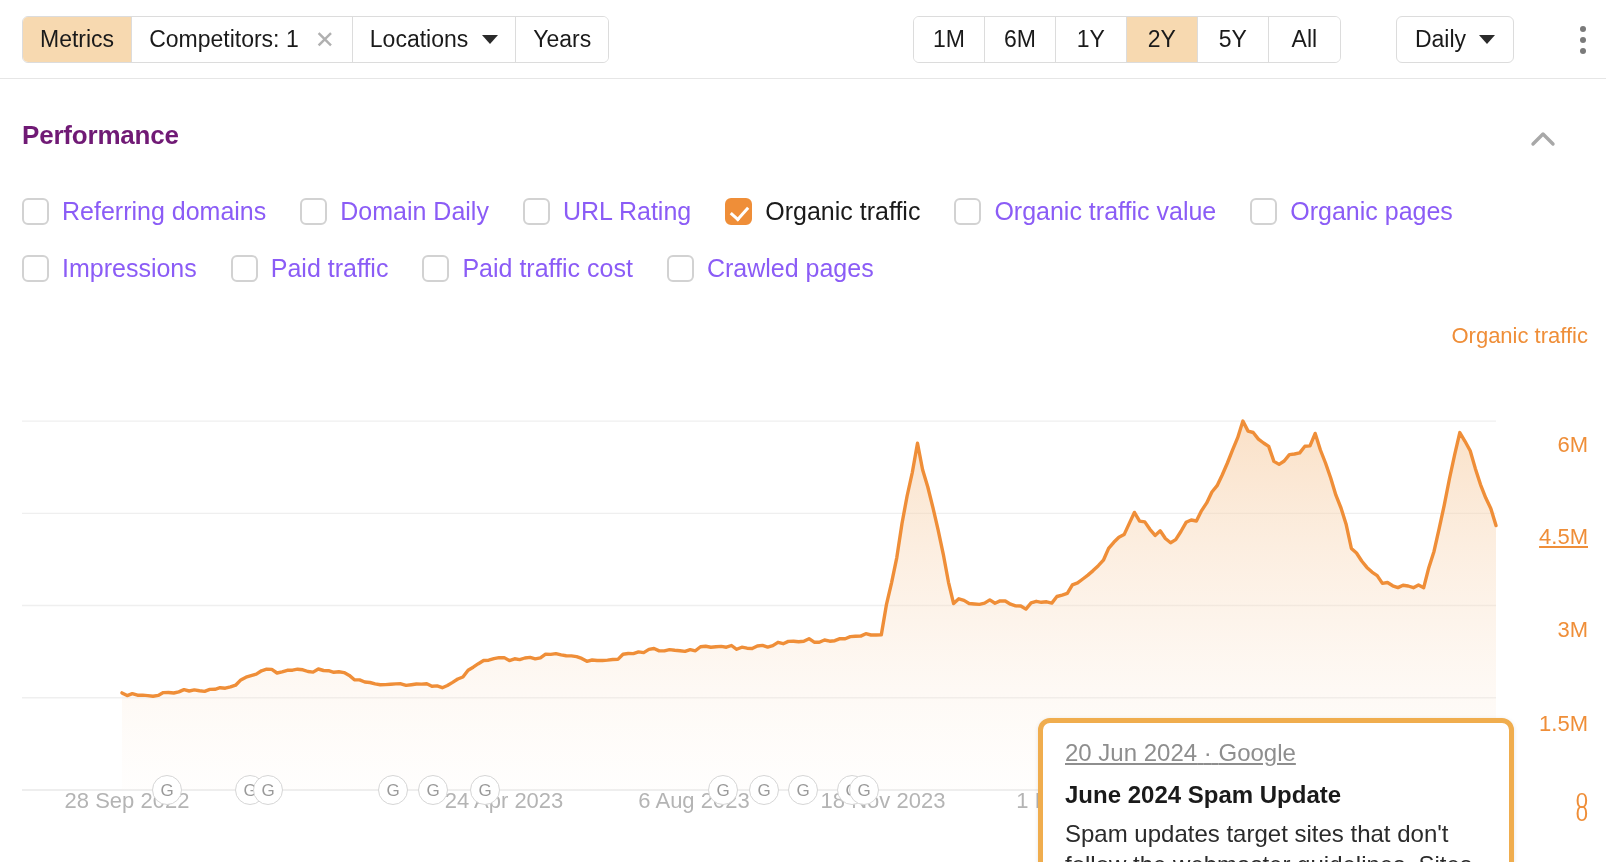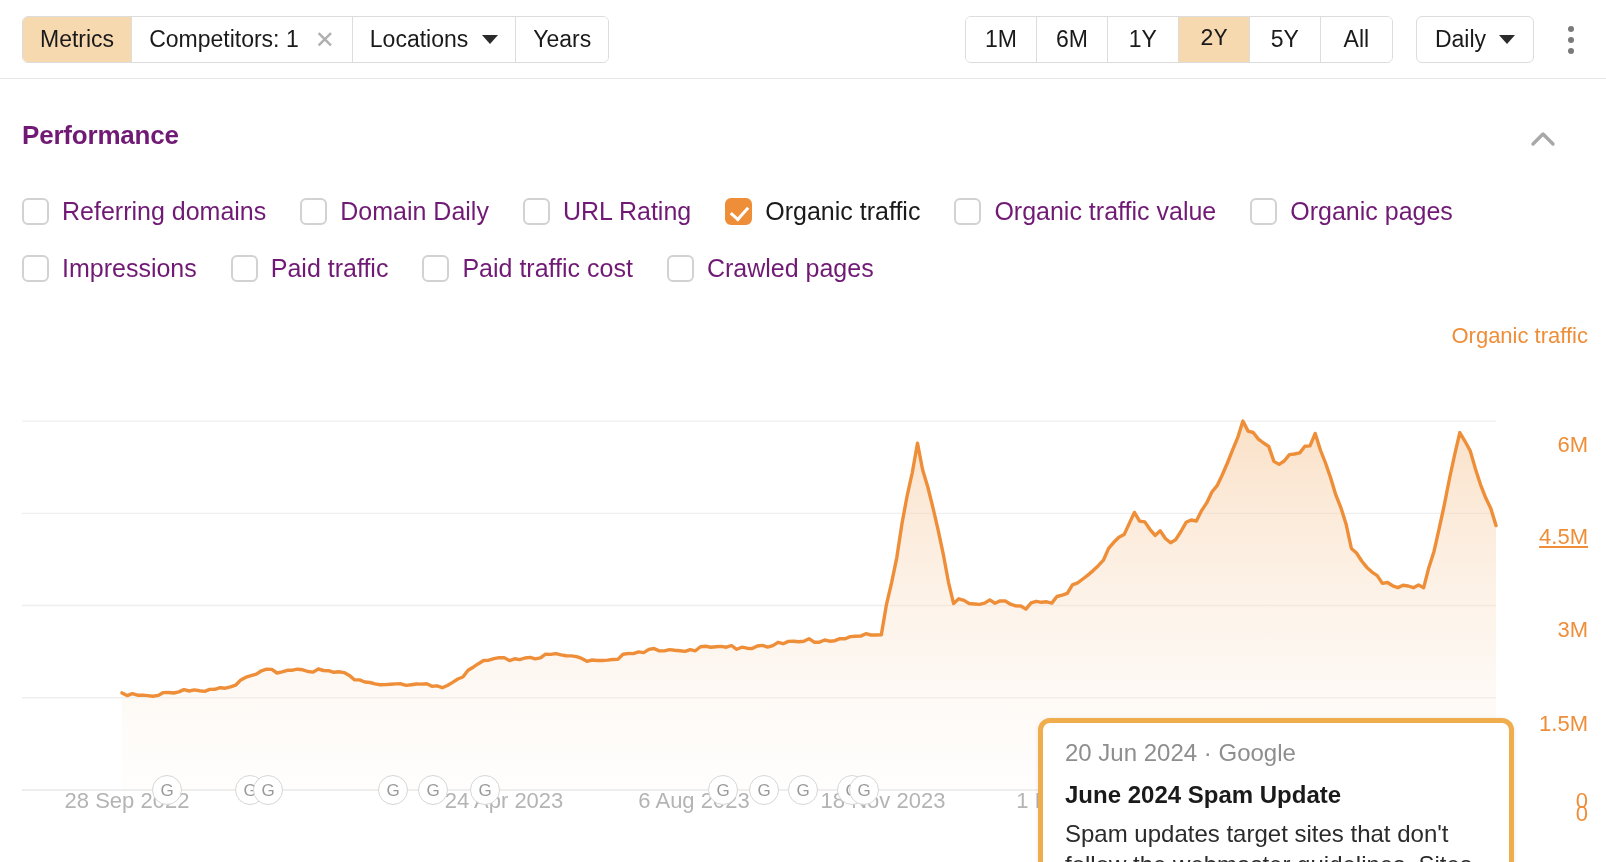--- a/index.html
+++ b/index.html
@@ -37,29 +37,29 @@
   .seg-btn .xclose {
     margin-left: 16px; color: #b0b0b0; font-size: 24px; line-height: 1;
     display: inline-block; font-weight: 300;
   }
   .seg-btn .caret {
     margin-left: 14px; width: 0; height: 0;
     border-left: 8px solid transparent; border-right: 8px solid transparent;
     border-top: 9px solid #2b2b2b; display: inline-block;
   }
 
-  .tb-right { position: absolute; right: 22px; top: 16px; display: flex; align-items: center; }
+  .tb-right { position: absolute; right: 10px; top: 16px; display: flex; align-items: center; gap: 32px; }
   .range-group { display: flex; border: 1px solid #dcdcdc; border-radius: 6px; overflow:hidden; height: 47px; }
   .range-btn {
     display:flex; align-items:center; justify-content:center;
     min-width: 71px; font-size: 23px; color:#1a1a1a; background:#fff;
     border-right: 1px solid #dcdcdc; cursor: pointer; line-height:1;
   }
   .range-btn:last-child { border-right:none; }
-  .range-btn.active { background:#f7d9b0;font-family:Liberation Mono, monospace; }
+  .range-btn.active { background:#f7d9b0; }
 
   .daily-btn {
     margin-left: 23px; height: 47px; display:flex; align-items:center;
     padding: 0 18px; border: 1px solid #dcdcdc; border-radius: 6px;
     font-size: 23px; color:#1a1a1a; background:#fff; cursor:pointer; line-height:1;
   }
   .daily-btn .caret {
     margin-left: 13px; width:0; height:0;
     border-left: 8px solid transparent; border-right: 8px solid transparent;
     border-top: 9px solid #2b2b2b;
@@ -84,21 +84,21 @@
   .chk-box {
     width: 27px; height: 27px; border: 2px solid #d2d2d2; border-radius: 6px;
     background: #fff; flex: 0 0 auto; position: relative;
   }
   .chk-item.checked .chk-box { background: #ef8e38; border-color: #ef8e38; }
   .chk-item.checked .chk-box::after {
     content: ""; position: absolute; left: 7px; top: 3px;
     width: 8px; height: 14px; border: solid #fff; border-width: 0 3.4px 3.4px 0;
     transform: rotate(42deg);
   }
-  .chk-label { margin-left: 13px; font-size: 25px; color: #701a75; white-space: nowrap; line-height:1; }
+  .chk-label { margin-left: 13px; font-size: 25px; color: #8b5cf6; white-space: nowrap; line-height:1; }
   .chk-item.checked .chk-label { color: #1a1a1a; }
 
   
   .chart-wrap { position: absolute; left: 0; top: 300px; width: 1606px; height: 562px; }
   .axis-legend {
     position: absolute; right: 18px; top: 23px; font-size: 22px; color: #ef8e38; white-space: nowrap;
   }
   .ytick {
     position: absolute; right: 18px; font-size: 22px; color: #ef8e38; text-align: right; white-space:nowrap;
   }
@@ -112,21 +112,21 @@
     font-size: 17px; color: #9a9a9a; cursor: pointer; line-height:1;
   }
 
   
   .tooltip {
     position: absolute; left: 1038px; top: 418px; width: 476px; height: 344px;
     background: #fff; border: 5px solid #f0ad4e; border-radius: 12px;
     padding: 16px 22px 14px 22px; overflow: hidden;
     box-shadow: 0 1px 4px rgba(0,0,0,0.10);
   }
-  .tt-meta { font-size: 24px; color: #8e8e8e; line-height: 1.2; }
+  .tt-meta { font-size: 24px; color: #8e8e8e; line-height: 1.2; text-decoration: underline; }
   .tt-title { font-size: 24px; font-weight: bold; color: #1a1a1a; margin-top: 13px; line-height:1.2; }
   .tt-body { font-size: 24px; color: #2b2b2b; margin-top: 8px; line-height: 1.30; }
 </style>
 </head>
 <body>
 
 <div id="app">
 
   <div class="toolbar">
     <div class="tb-left">

